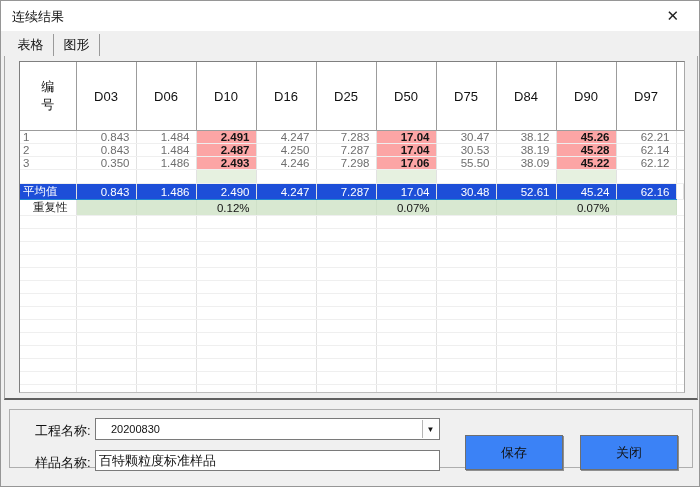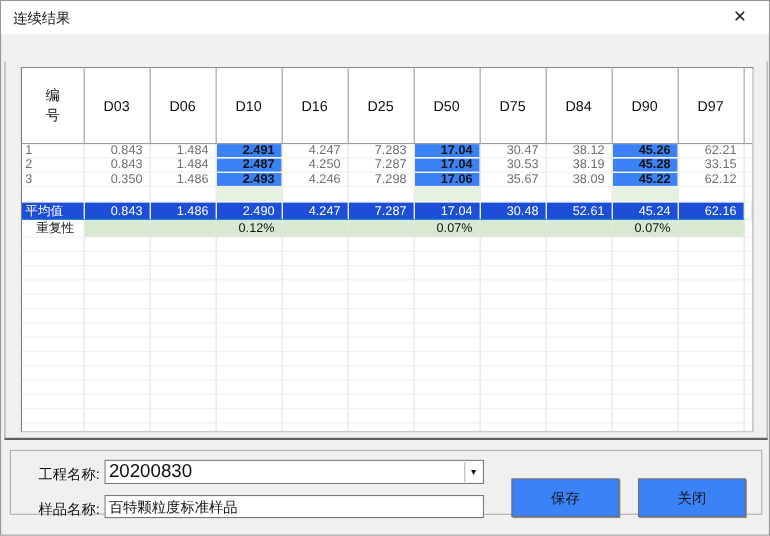--- a/index.html
+++ b/index.html
@@ -15,52 +15,56 @@
   .grid-wrap{position:absolute;left:14px;top:5px;right:12px;bottom:5px;background:#ffffff;
              border:1px solid #7f7f7f;border-bottom-color:#bdbdbd;border-right-color:#a8a8a8;overflow:hidden;}
   table.grid{border-collapse:collapse;table-layout:fixed;width:100%;}
   table.grid th{height:23px;font-size:13px;font-weight:normal;color:#111;background:#fff;
       border-right:1px solid #9c9c9c;border-bottom:1px solid #9c9c9c;text-align:center;padding:16px;}
   table.grid th.filler{border-right:none;}
   table.grid td{height:12px;font-size:11.5px;padding:0 6px 0 2px;color:#6e6e6e;
       border-right:1px solid #e2e2e2;border-bottom:1px solid #efefef;text-align:right;white-space:nowrap;overflow:hidden;}
   table.grid td.filler{border-right:none;}
   table.grid td.lbl{text-align:left;padding-left:3px;color:#6e6e6e;}
-  table.grid td.hl{background:#3b82f6;color:#141414;font-weight:bold;}
+  table.grid td.hl{background:#fca5a5;color:#141414;font-weight:bold;}
   table.grid tr.gap td{height:14px;}
   table.grid tr.gap td.hl{background:#e6f1e0;}
   table.grid tr.avg td{background:#1d4ed8;color:#ffffff;border-right:1px solid rgba(0,0,0,0.12);border-bottom-color:#1f86d4;}
   table.grid tr.avg td.lbl{color:#ffffff;}
   table.grid tr.avg td.filler{background:#ffffff;border-bottom-color:#efefef;}
   table.grid tr.rep td{background:#d8e8d1;color:#141414;border-right:1px solid #cfe0c8;padding-left:13px;}
   table.grid tr.rep td.lbl{background:#ffffff;color:#1a1a1a;border-right:1px solid #e2e2e2;}
   table.grid tr.rep td.filler{background:#ffffff;border-right:none;}
   .groupbox{position:absolute;left:8px;top:408px;width:684px;height:59px;border:1px solid #aeaeae;background:#f0f0f0;}
   .fieldrow{position:absolute;left:0;width:100%;height:22px;}
   .fieldlabel{position:absolute;left:25px;top:4px;font-size:13px;color:#111;}
   .combo{position:absolute;left:85px;top:0;width:345px;height:22px;background:#fff;border:1px solid #7a7a7a;}
   .combo input{position:absolute;left:0;top:0;width:calc(100% - 18px);height:100%;border:none;outline:none;
-      font-size:17px;padding:0 3px;background:transparent;color:#111;}
+      font-size:11px;padding:0 15px;background:transparent;color:#111;}
   .combo .drop{position:absolute;right:1px;top:1px;bottom:1px;width:16px;background:#fdfdfd;border-left:1px solid #b5b5b5;
       font-size:8px;color:#111;text-align:center;line-height:19px;cursor:pointer;}
   .textbox{position:absolute;left:85px;top:0;width:345px;height:21px;background:#fff;border:1px solid #7a7a7a;}
   .textbox input{width:100%;height:100%;border:none;outline:none;font-size:13px;padding:0 3px;background:transparent;color:#111;}
   .btn{position:absolute;top:25px;width:98px;height:35px;background:#3b82f6;border:1px solid #6f6f6f;
       box-shadow:1px 1px 0 #8f8f8f;font-size:13px;color:#111;text-align:center;line-height:33px;cursor:pointer;}
 </style>
 </head>
 <body>
 
 <div class="window">
 
   <div class="titlebar">
     <span class="title-text">连续结果</span>
     <span class="close-x">✕</span>
   </div>
 
+  <div class="tabstrip">
+    <div class="tab">表格</div>
+    <div class="tab">图形</div>
+  </div>
 
   <div class="tabpage">
     <div class="grid-wrap">
       <table class="grid">
         <colgroup>
             <col style="width:56px">
             <col style="width:60px">
             <col style="width:60px">
             <col style="width:60px">
             <col style="width:60px">
@@ -105,32 +109,32 @@
               <td class="lbl">2</td>
               <td>0.843</td>
               <td>1.484</td>
               <td class="hl">2.487</td>
               <td>4.250</td>
               <td>7.287</td>
               <td class="hl">17.04</td>
               <td>30.53</td>
               <td>38.19</td>
               <td class="hl">45.28</td>
-              <td>33.15</td>
+              <td>62.14</td>
               <td class="filler">&nbsp;</td>
             </tr>
             <tr>
               <td class="lbl">3</td>
               <td>0.350</td>
               <td>1.486</td>
               <td class="hl">2.493</td>
               <td>4.246</td>
               <td>7.298</td>
               <td class="hl">17.06</td>
-              <td>35.67</td>
+              <td>55.50</td>
               <td>38.09</td>
               <td class="hl">45.22</td>
               <td>62.12</td>
               <td class="filler">&nbsp;</td>
             </tr>
             <tr class="gap">
               <td class="lbl">&nbsp;</td>
               <td>&nbsp;</td>
               <td>&nbsp;</td>
               <td class="hl">&nbsp;</td>

